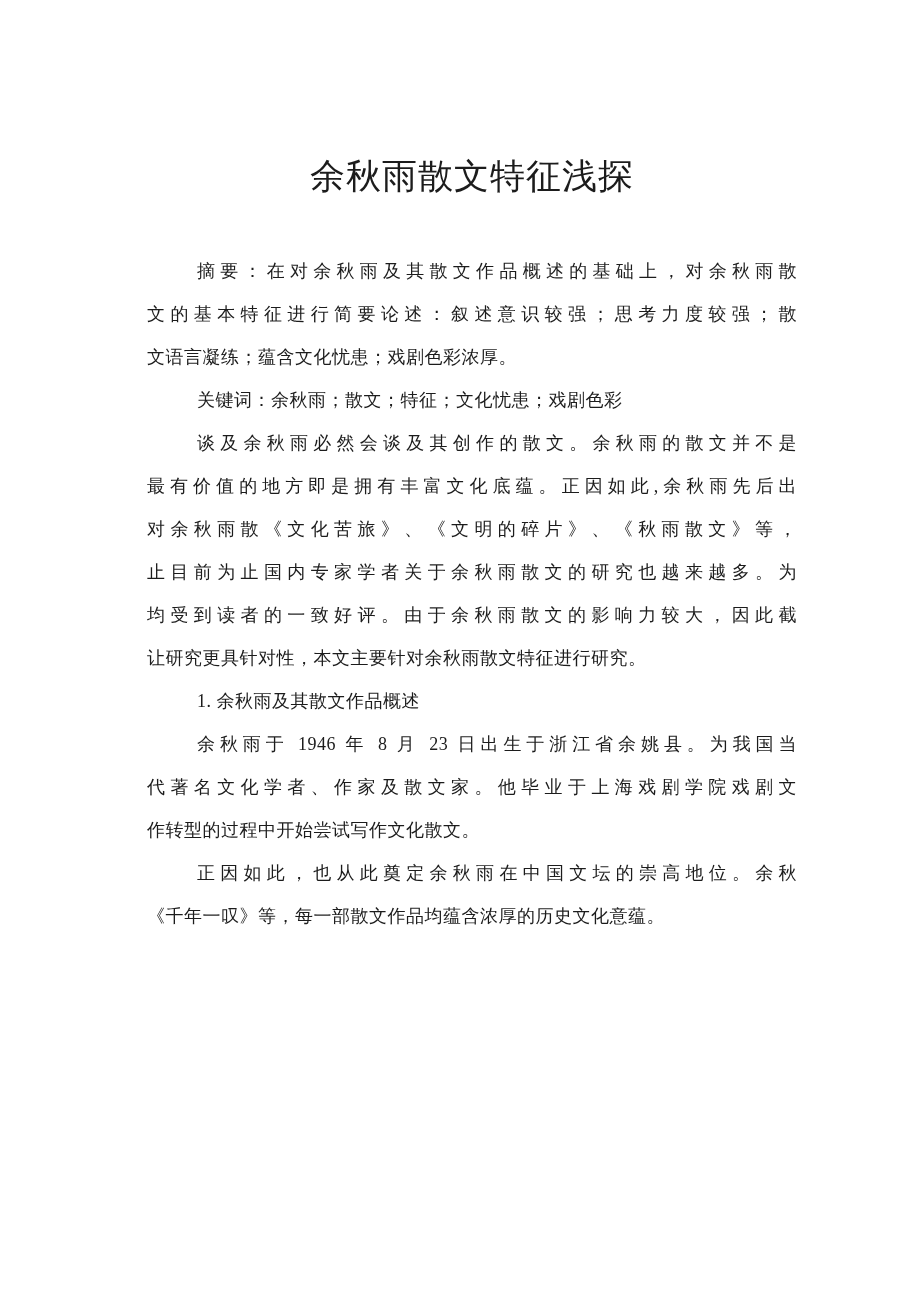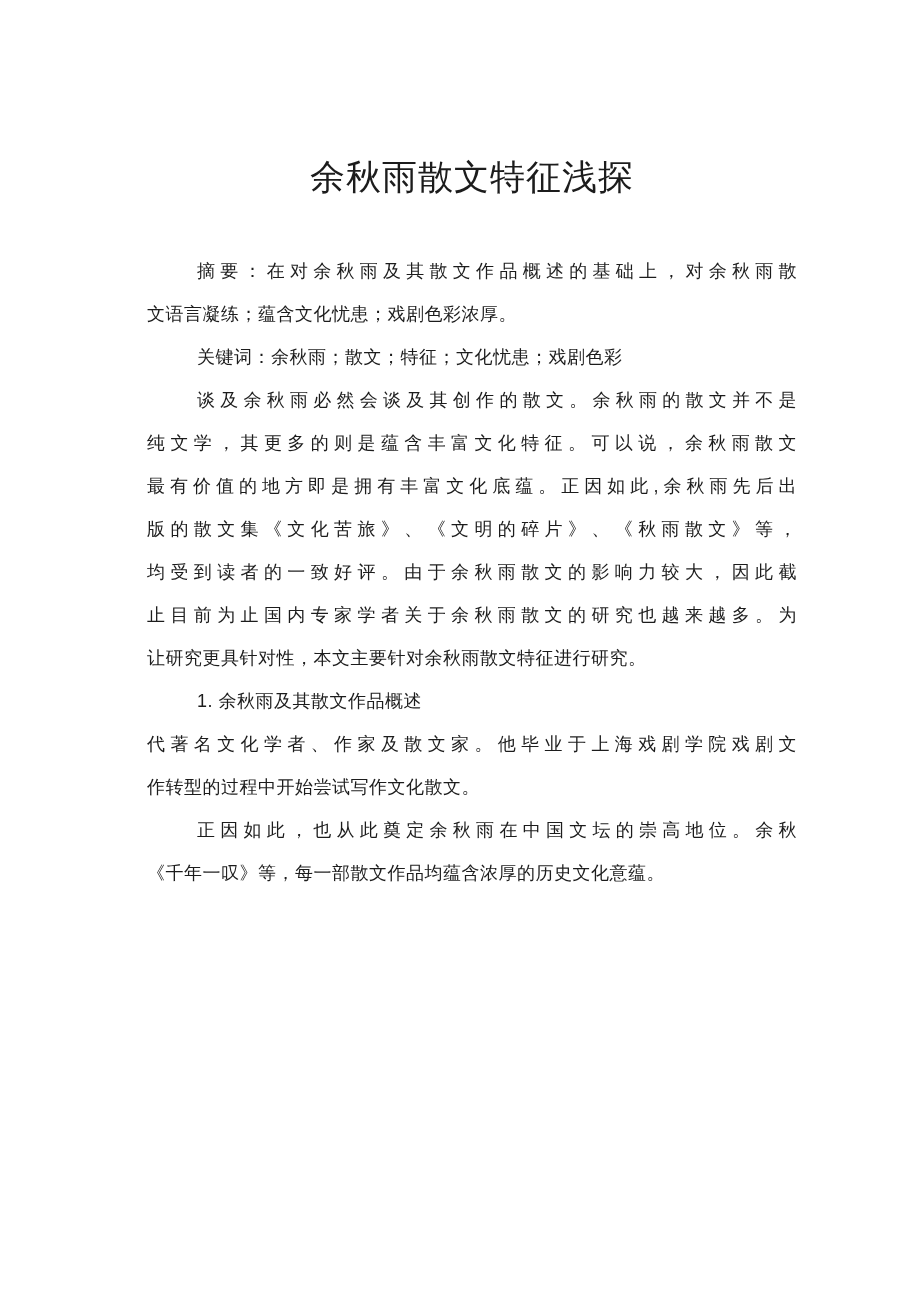--- a/index.html
+++ b/index.html
@@ -6,21 +6,21 @@
     margin: 0;
     padding: 0;
     background: var(--page-bg, #ffffff);
   }
   .page {
     position: relative;
     width: 920px;
     height: 1139px;
     background: var(--page-bg, #ffffff);
     overflow: hidden;
-    font-family: Liberation Sans, sans-serif;
+    font-family: Liberation Serif, serif;
     color: var(--text, #1c1c1c);
   }
   .doc-title {
     margin: 152px 0 0 147px;
     width: 650px;
     text-align: center;
     font-size: 35px;
     line-height: 50px;
     font-weight: 400;
     letter-spacing: 1px;
@@ -48,28 +48,29 @@
     text-indent: 50px;
   }
 </style>
 </head>
 <body>
 
 <div class="page">
   <h1 class="doc-title">余秋雨散文特征浅探</h1>
   <div class="content">
     <div class="line indent justify">摘要：在对余秋雨及其散文作品概述的基础上，对余秋雨散</div>
+    <div class="line justify">文的基本特征进行简要论述：叙述意识较强；思考力度较强；散</div>
     <div class="line">文语言凝练；蕴含文化忧患；戏剧色彩浓厚。</div>
     <div class="line indent">关键词：余秋雨；散文；特征；文化忧患；戏剧色彩</div>
     <div class="line indent justify">谈及余秋雨必然会谈及其创作的散文。余秋雨的散文并不是</div>
-    <div class="line justify">纯文学，其更多的则是蕴含丰富文化特征。可以说，余秋雨散文</div>
     <div class="line justify">最有价值的地方即是拥有丰富文化底蕴。正因如此,余秋雨先后出</div>
-    <div class="line justify">版的散文集《文化苦旅》、《文明的碎片》、《秋雨散文》等，</div>
+    <div class="line justify">对余秋雨散《文化苦旅》、《文明的碎片》、《秋雨散文》等，</div>
+    <div class="line justify">止目前为止国内专家学者关于余秋雨散文的研究也越来越多。为</div>
     <div class="line justify">均受到读者的一致好评。由于余秋雨散文的影响力较大，因此截</div>
-    <div class="line justify">止目前为止国内专家学者关于余秋雨散文的研究也越来越多。为</div>
     <div class="line">让研究更具针对性，本文主要针对余秋雨散文特征进行研究。</div>
     <div class="line indent">1. 余秋雨及其散文作品概述</div>
+    <div class="line indent justify">余秋雨于 1946 年 8 月 23 日出生于浙江省余姚县。为我国当</div>
     <div class="line justify">代著名文化学者、作家及散文家。他毕业于上海戏剧学院戏剧文</div>
     <div class="line">作转型的过程中开始尝试写作文化散文。</div>
     <div class="line indent justify">正因如此，也从此奠定余秋雨在中国文坛的崇高地位。余秋</div>
     <div class="line">《千年一叹》等，每一部散文作品均蕴含浓厚的历史文化意蕴。</div>
   </div>
 </div>
 
 </body></html>

